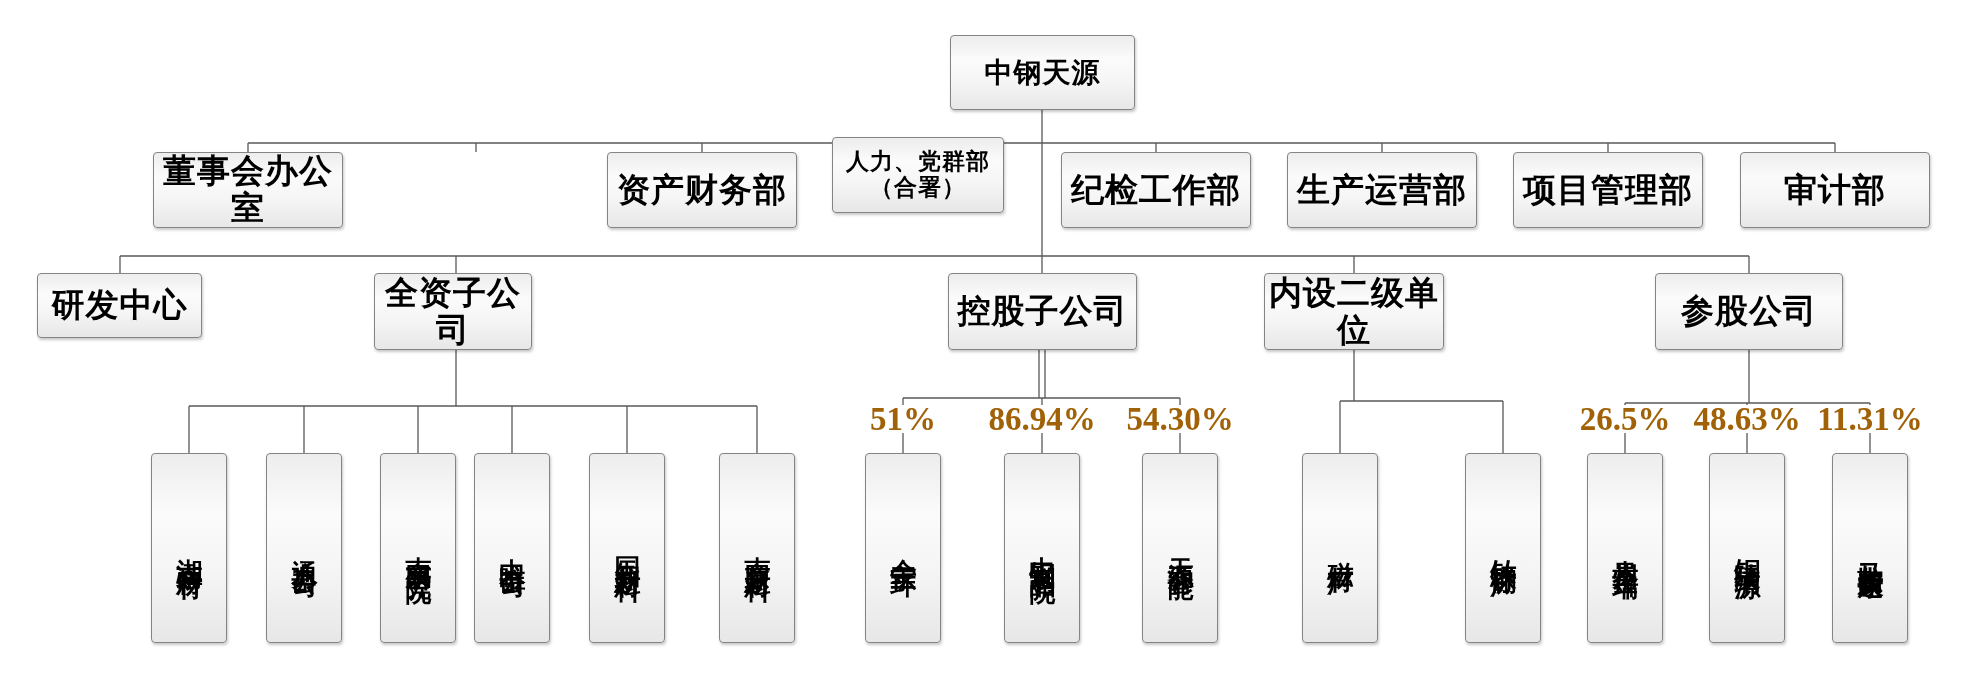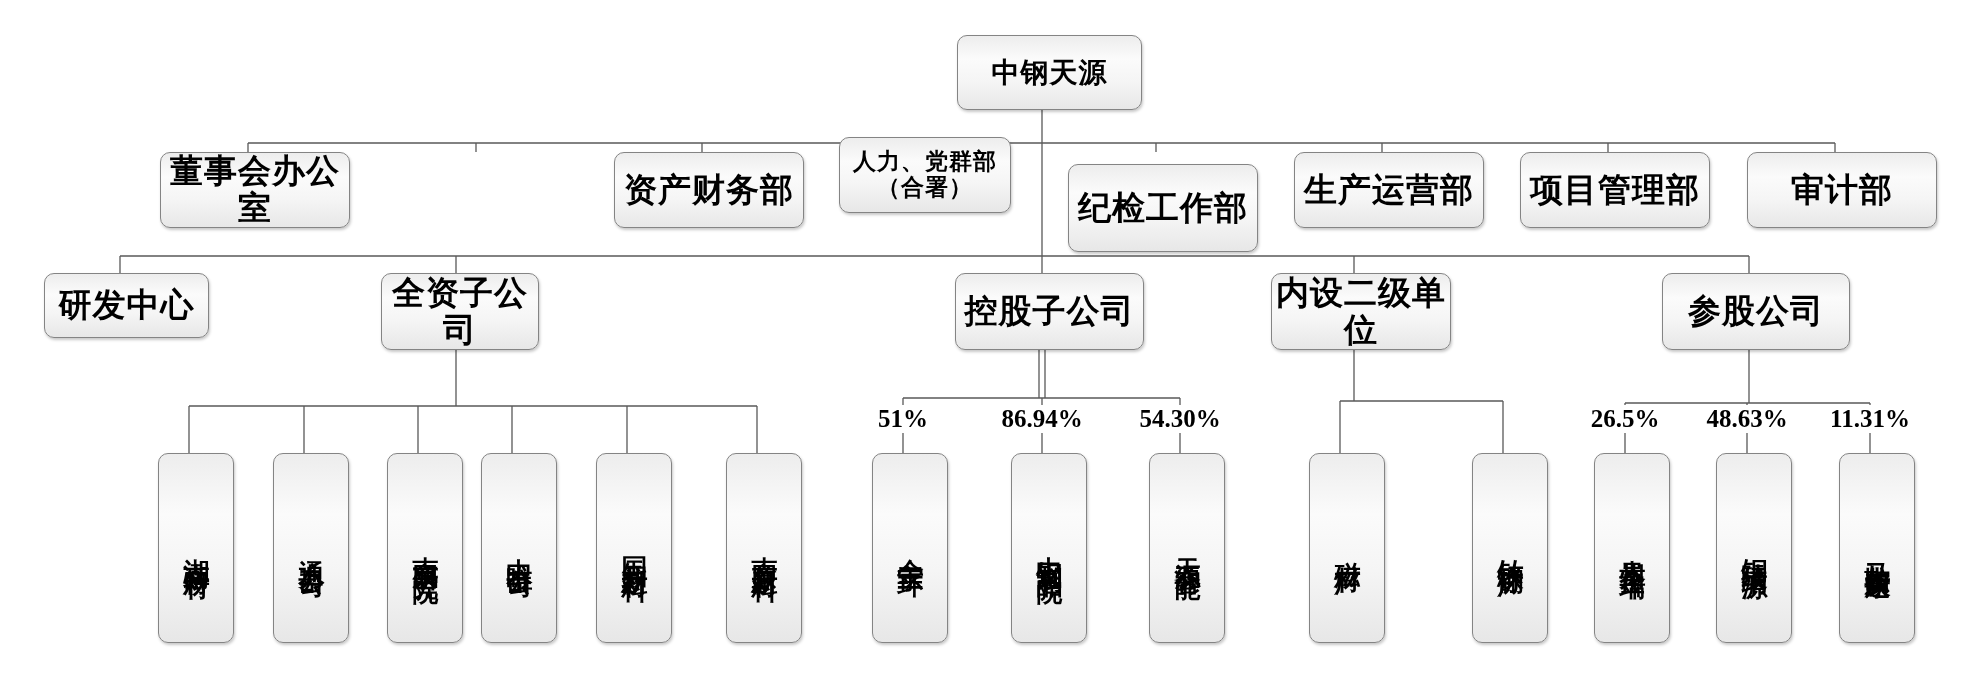--- a/index.html
+++ b/index.html
@@ -5,35 +5,35 @@
   html,body { margin:0; padding:0; background:#ffffff; }
   .stage {
     position:relative; width:1968px; height:682px; background:#ffffff;
     overflow:hidden;
     font-family:"Liberation Serif","DejaVu Serif",serif;
   }
   .connectors { position:absolute; left:0; top:0; }
   .node {
     position:absolute; box-sizing:border-box;
     display:flex; align-items:center; justify-content:center;
-    border:1.5px solid #848484; border-radius:10px;
+    border:1.5px solid #848484; border-radius:4px;
     background:linear-gradient(180deg,#ededed 0%,#fbfbfb 32%,#f5f5f5 62%,#e7e7e7 100%);
     box-shadow:1px 2px 3px rgba(0,0,0,0.22);
-    font-weight:bold; color:#000; text-align:center;margin-left:7px;
+    font-weight:bold; color:#000; text-align:center;
   }
   .h { font-size:33px; line-height:1.12; letter-spacing:1px; white-space:pre-line; }
   .root { font-size:28px; }
   .v {
     writing-mode:vertical-rl; text-orientation:upright;
     font-size:26px; letter-spacing:5px; line-height:1;
   }
   .pct {
     position:absolute; transform:translateX(-50%);
     background:#ffffff; padding:0 4px;
-    font-weight:bold; font-size:25px; color:#000000; line-height:28px;
+    font-weight:bold; font-size:33px; color:#a16207; line-height:28px;
     white-space:nowrap;
   }
 </style>
 </head>
 <body>
 
 <div class="stage">
 
   <svg class="connectors" width="1968" height="682" viewBox="0 0 1968 682">
     <g fill="none" stroke="#595959" stroke-width="1.3">
@@ -63,21 +63,21 @@
         M1625 403 V453 M1747 403 V453 M1870 403 V453"></path>
     </g>
   </svg>
 
   <div class="node h root" style="left:950px;top:35px;width:185px;height:75px">中钢天源</div>
 
   <div class="node h" style="left:153px;top:152px;width:190px;height:76px">董事会办公室</div>
   <div class="node h" style="left:607px;top:152px;width:190px;height:76px">资产财务部</div>
   <div class="node h" style="left:832px;top:137px;width:172px;height:76px;font-size:23px">人力、党群部
 （合署）</div>
-  <div class="node h" style="left:1061px;top:164px;width:190px;height:88px">纪检工作部</div>
+  <div class="node h" style="left:1061px;top:152px;width:190px;height:76px">纪检工作部</div>
   <div class="node h" style="left:1287px;top:152px;width:190px;height:76px">生产运营部</div>
   <div class="node h" style="left:1513px;top:152px;width:190px;height:76px">项目管理部</div>
   <div class="node h" style="left:1740px;top:152px;width:190px;height:76px">审计部</div>
 
   <div class="node h" style="left:37px;top:273px;width:165px;height:65px">研发中心</div>
   <div class="node h" style="left:374px;top:273px;width:158px;height:77px">全资子公司</div>
   <div class="node h" style="left:948px;top:273px;width:189px;height:77px">控股子公司</div>
   <div class="node h" style="left:1264px;top:273px;width:180px;height:77px">内设二级单位</div>
   <div class="node h" style="left:1655px;top:273px;width:188px;height:77px">参股公司</div>
 

